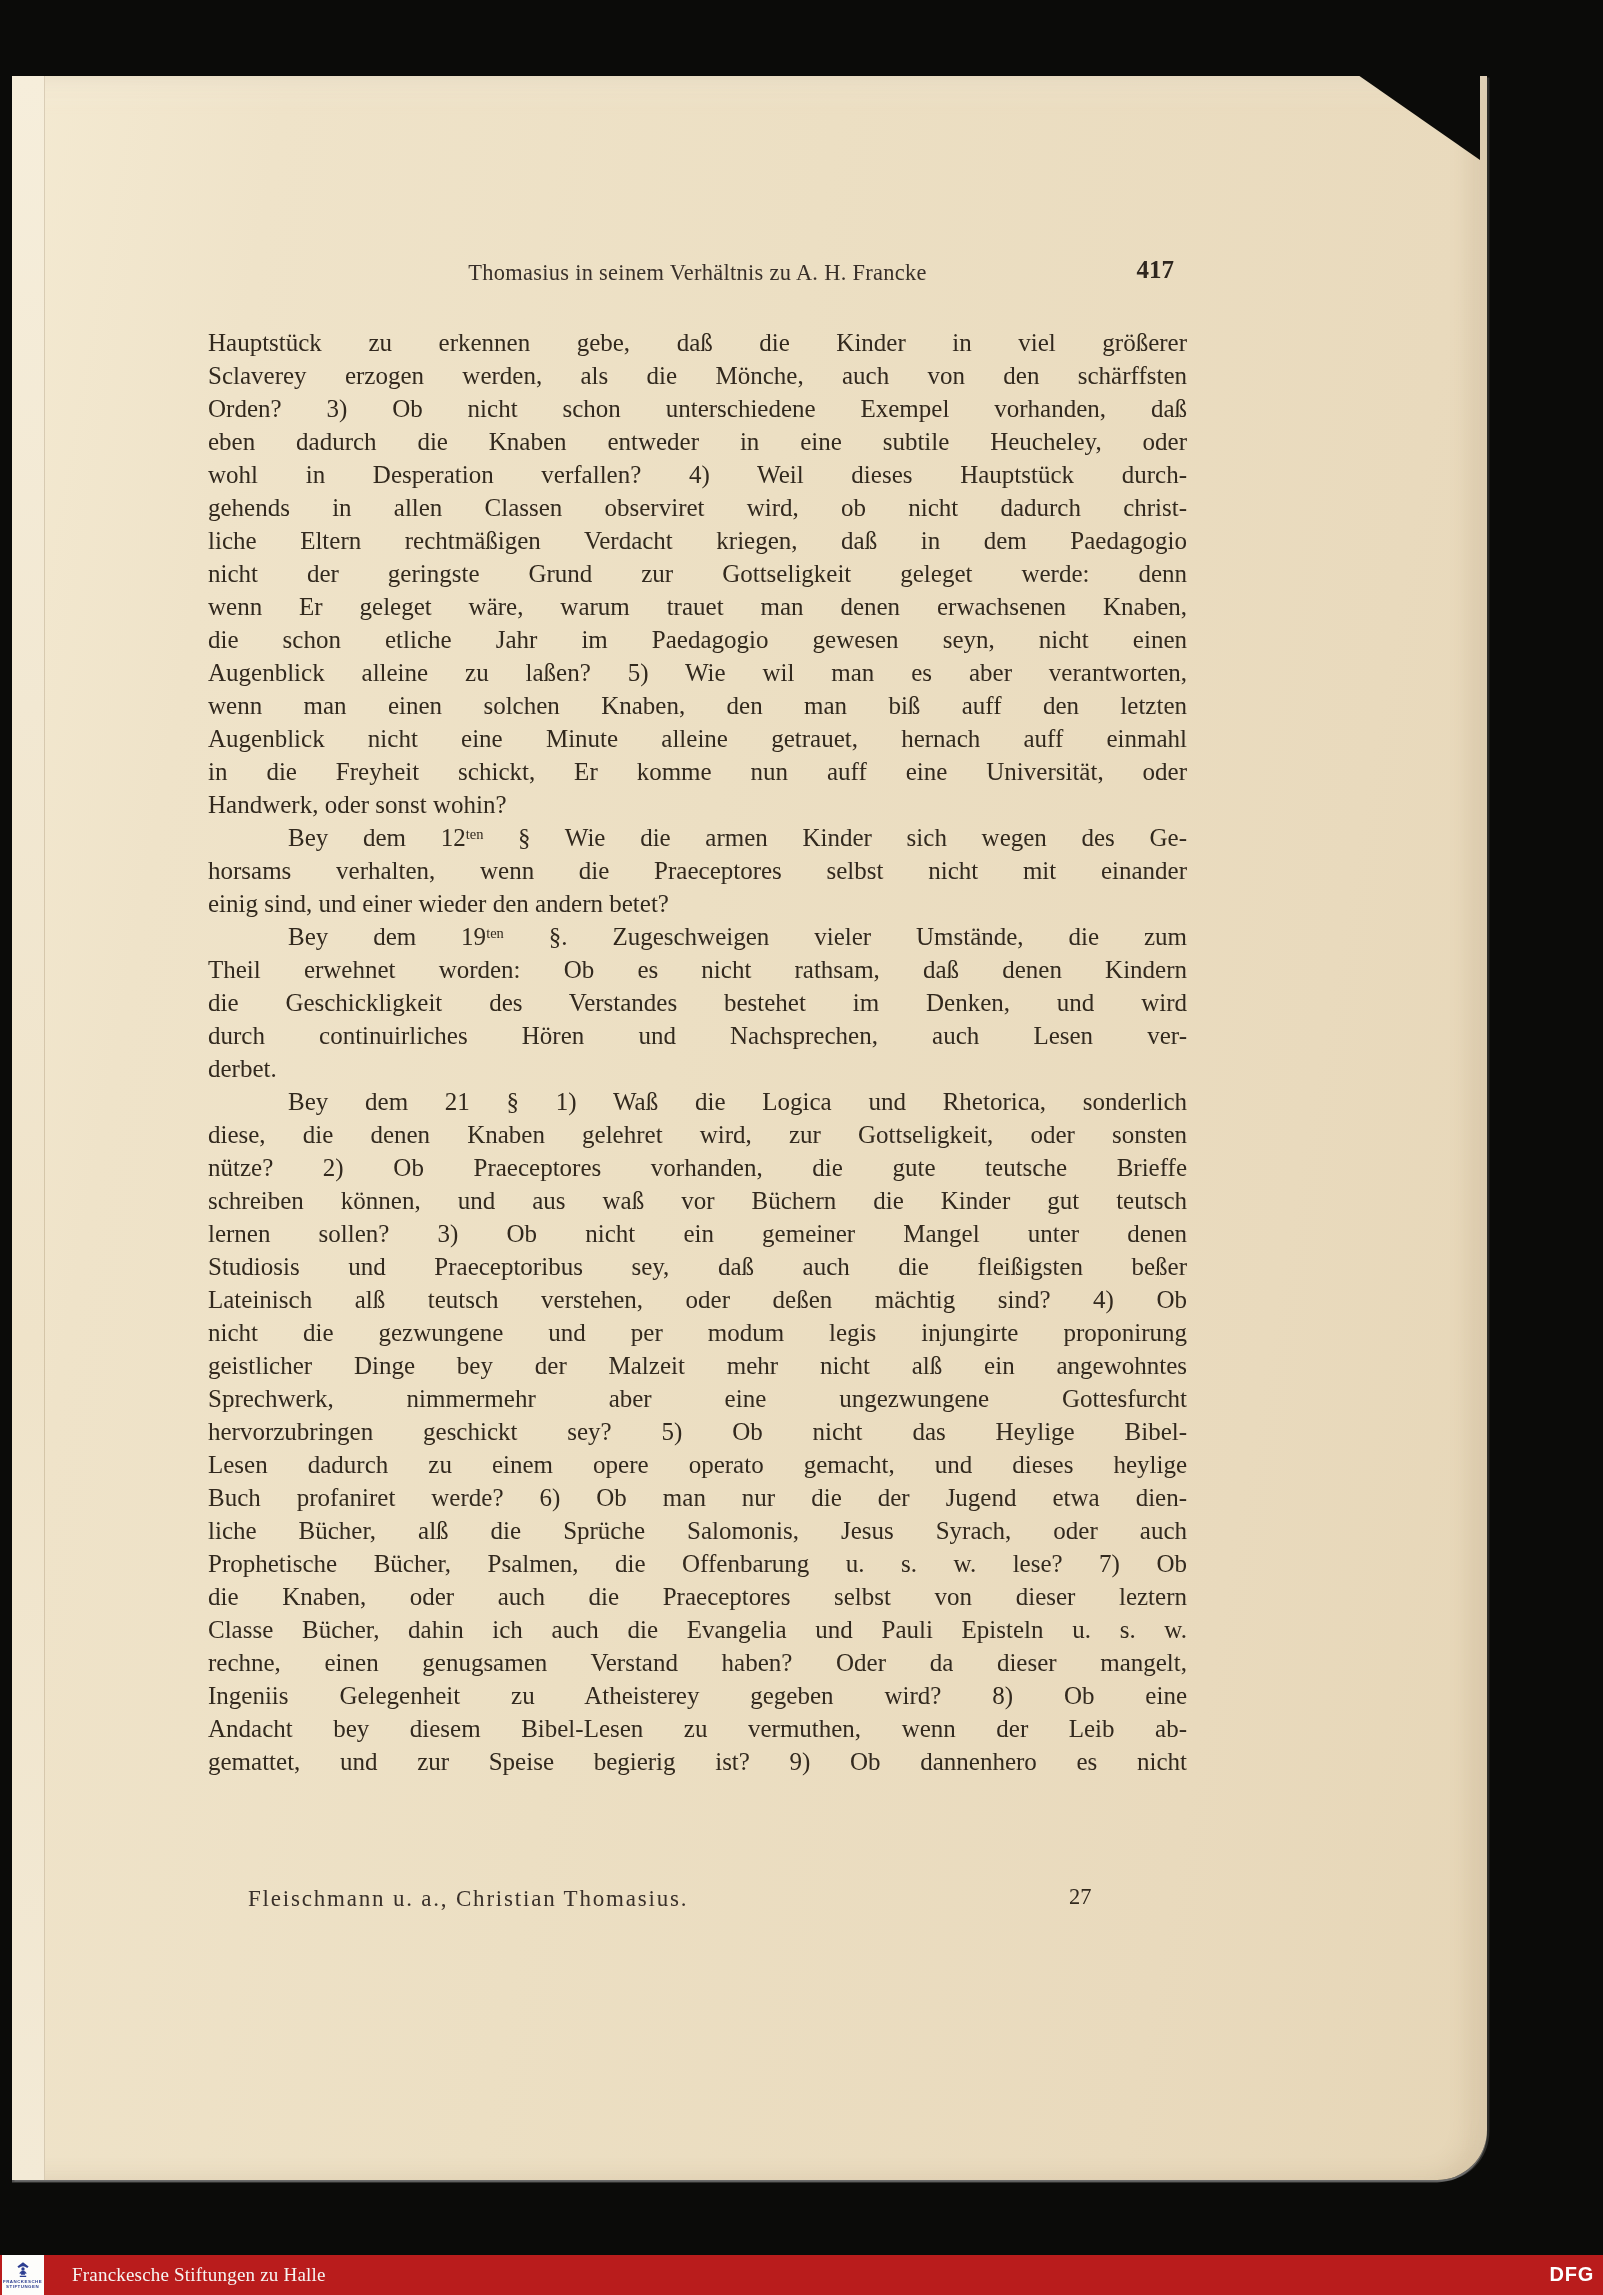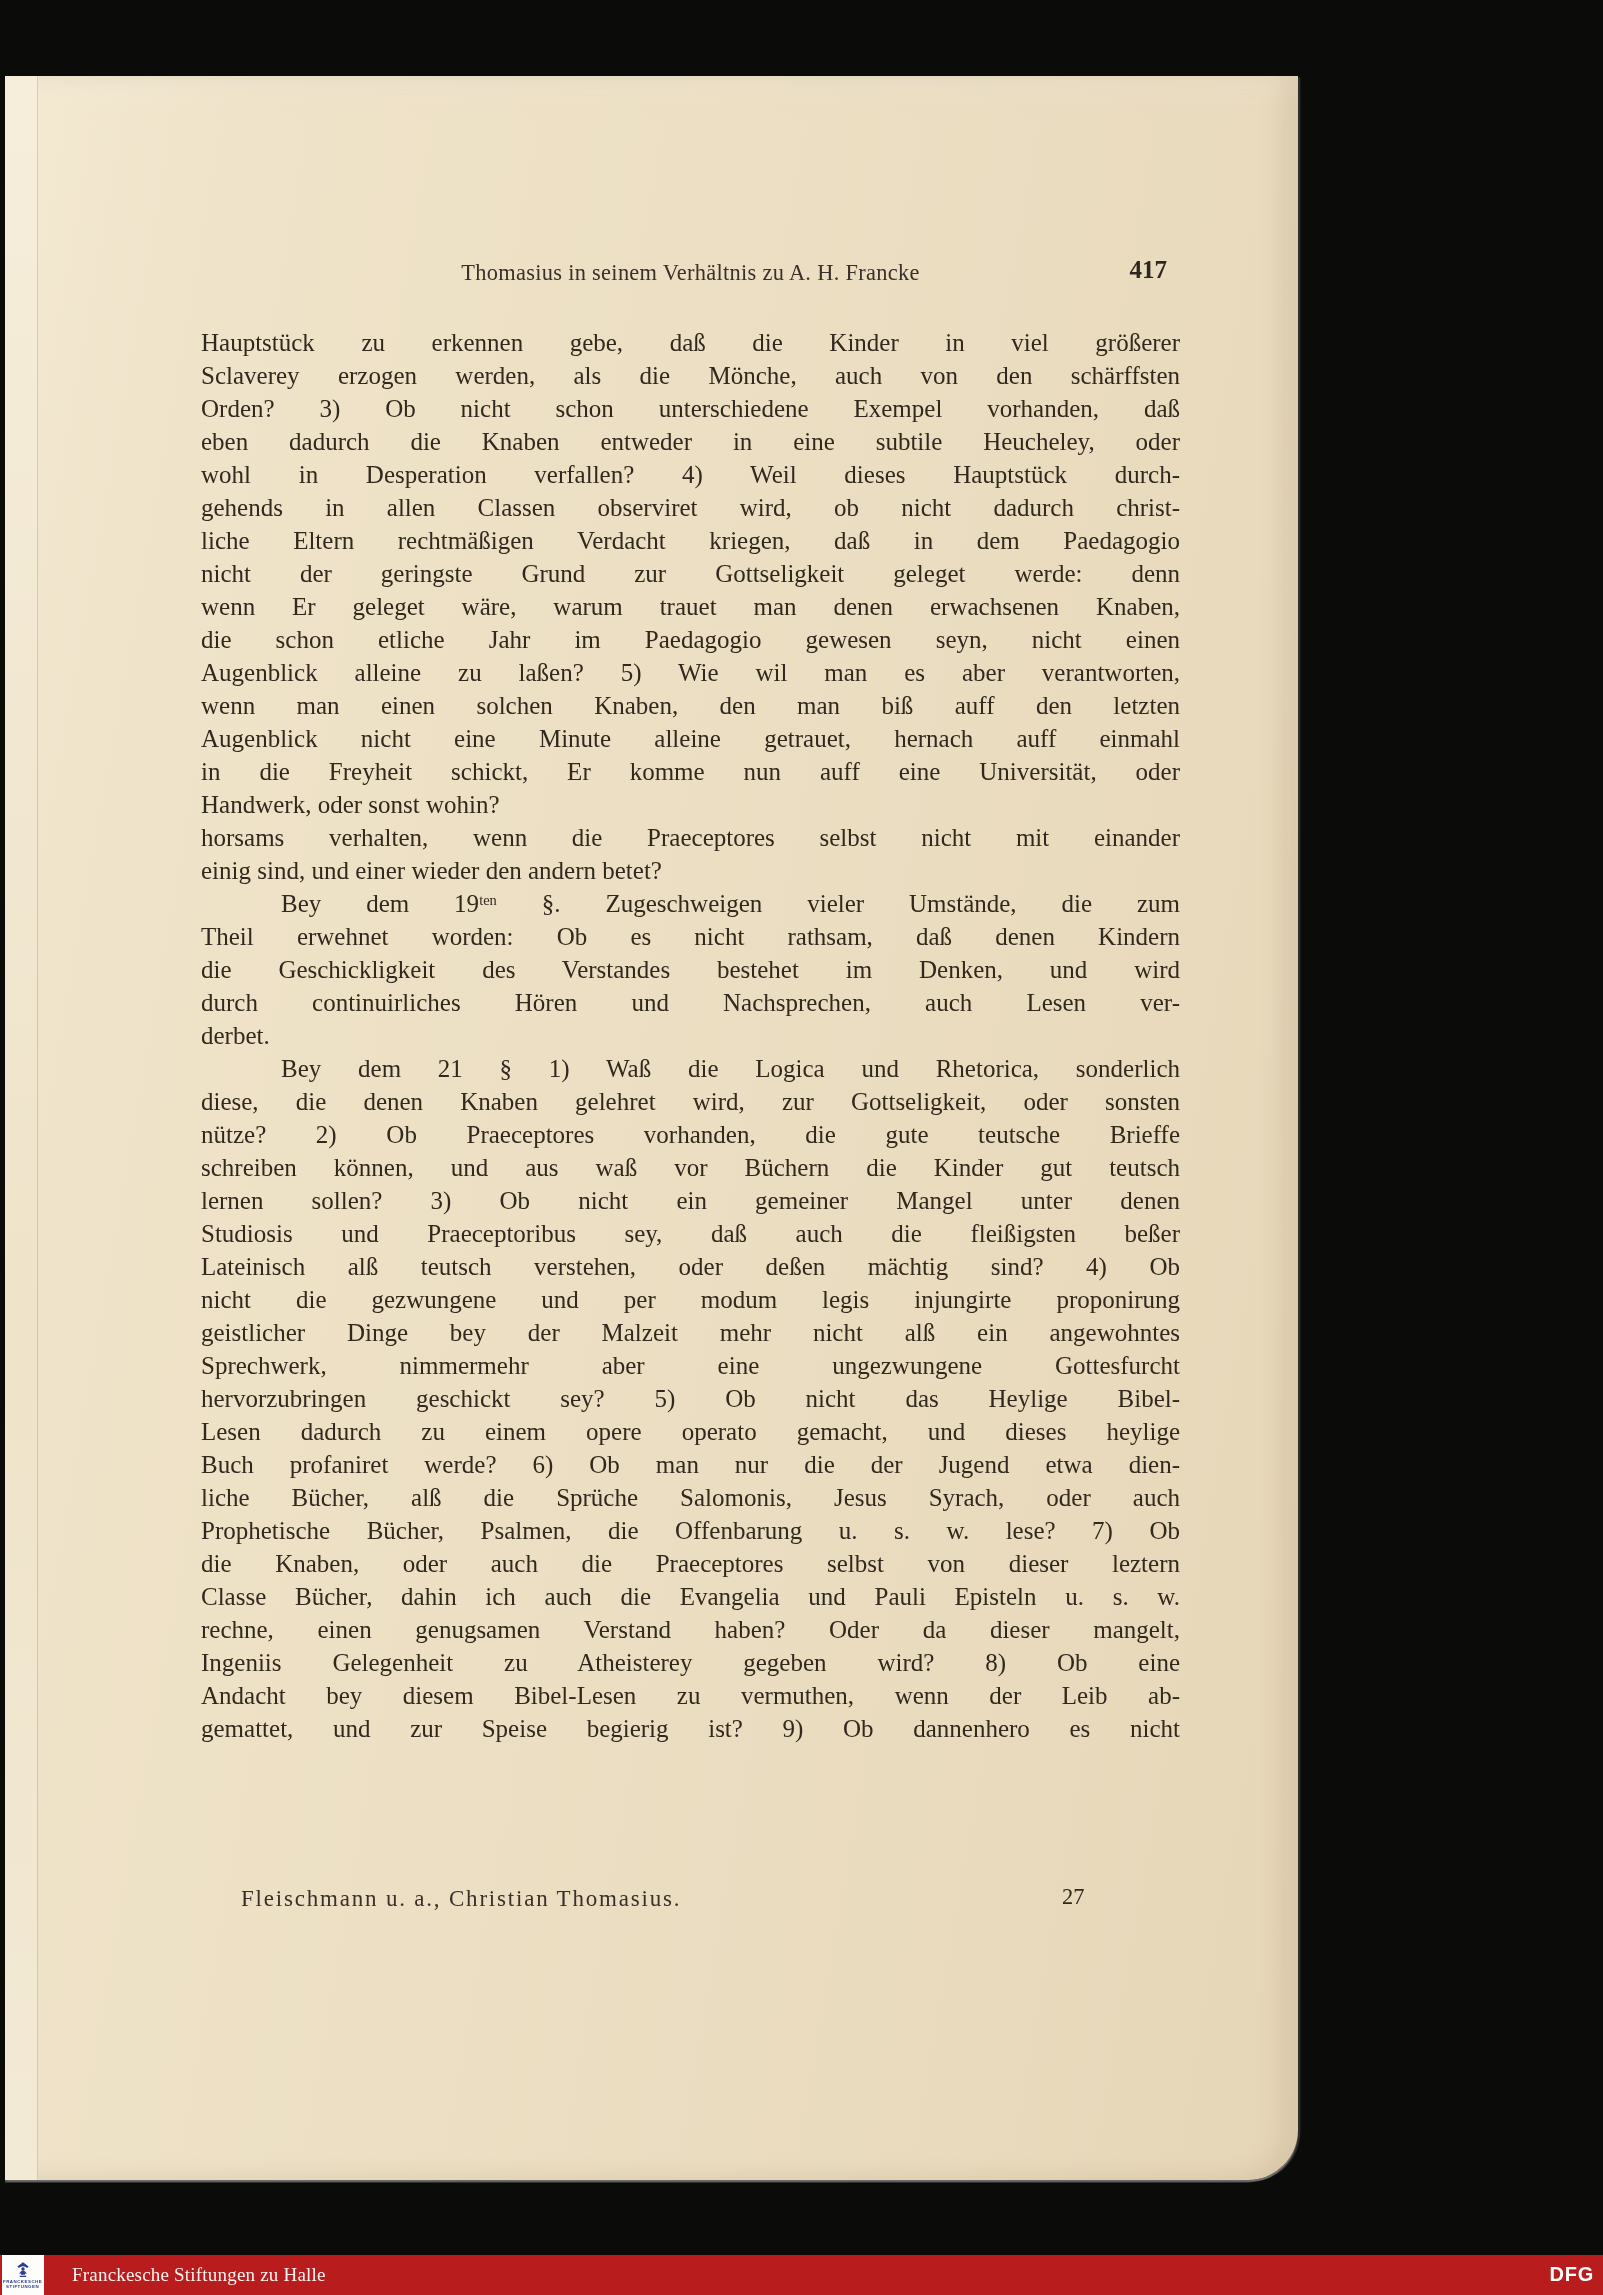--- a/index.html
+++ b/index.html
@@ -3,21 +3,21 @@
 <meta charset="utf-8">
 <style>
   html,body{margin:0;padding:0;}
   body{
     width:1603px;height:2295px;position:relative;overflow:hidden;
     background:#0b0b09;
     font-family:"Liberation Serif", serif;
   }
   
   .paper{
-    position:absolute;left:5px;top:76px;width:1293px;height:2104px;
+    position:absolute;left:12px;top:76px;width:1475px;height:2104px;
     background:linear-gradient(100deg,#f4ead2 0%,#efe3c9 15%,#ecdfc3 45%,#e9dabd 80%,#e6d6b7 100%);
     border-bottom-right-radius:50px;
     box-shadow:0 2.4px 0 rgba(255,255,255,.30), 2.4px 1.6px 0 rgba(255,255,255,.14),
                inset -14.4px 0 24px rgba(110,85,50,.14), inset 0 14.4px 22.4px rgba(255,252,240,.25);
   }
   .page-edge-strip{
     position:absolute;left:0;top:0;bottom:0;width:32px;
     background:linear-gradient(to bottom,#f6eedb,#f2e8d2 30%,#efe3c9 60%,#f3ead6);
     border-right:1.6px solid rgba(120,90,50,.22);
   }
@@ -89,20 +89,21 @@
         <div class="line">gehends in allen Classen observiret wird, ob nicht dadurch christ-</div>
         <div class="line">liche Eltern rechtmäßigen Verdacht kriegen, daß in dem Paedagogio</div>
         <div class="line">nicht der geringste Grund zur Gottseligkeit geleget werde: denn</div>
         <div class="line">wenn Er geleget wäre, warum trauet man denen erwachsenen Knaben,</div>
         <div class="line">die schon etliche Jahr im Paedagogio gewesen seyn, nicht einen</div>
         <div class="line">Augenblick alleine zu laßen? 5) Wie wil man es aber verantworten,</div>
         <div class="line">wenn man einen solchen Knaben, den man biß auff den letzten</div>
         <div class="line">Augenblick nicht eine Minute alleine getrauet, hernach auff einmahl</div>
         <div class="line">in die Freyheit schickt, Er komme nun auff eine Universität, oder</div>
         <div class="line end">Handwerk, oder sonst wohin?</div>
+        <div class="line indent">Bey dem 12<sup>ten</sup> § Wie die armen Kinder sich wegen des Ge-</div>
         <div class="line">horsams verhalten, wenn die Praeceptores selbst nicht mit einander</div>
         <div class="line end">einig sind, und einer wieder den andern betet?</div>
         <div class="line indent">Bey dem 19<sup>ten</sup> §. Zugeschweigen vieler Umstände, die zum</div>
         <div class="line">Theil erwehnet worden: Ob es nicht rathsam, daß denen Kindern</div>
         <div class="line">die Geschickligkeit des Verstandes bestehet im Denken, und wird</div>
         <div class="line">durch continuirliches Hören und Nachsprechen, auch Lesen ver-</div>
         <div class="line end">derbet.</div>
         <div class="line indent">Bey dem 21 § 1) Waß die Logica und Rhetorica, sonderlich</div>
         <div class="line">diese, die denen Knaben gelehret wird, zur Gottseligkeit, oder sonsten</div>
         <div class="line">nütze? 2) Ob Praeceptores vorhanden, die gute teutsche Brieffe</div>

